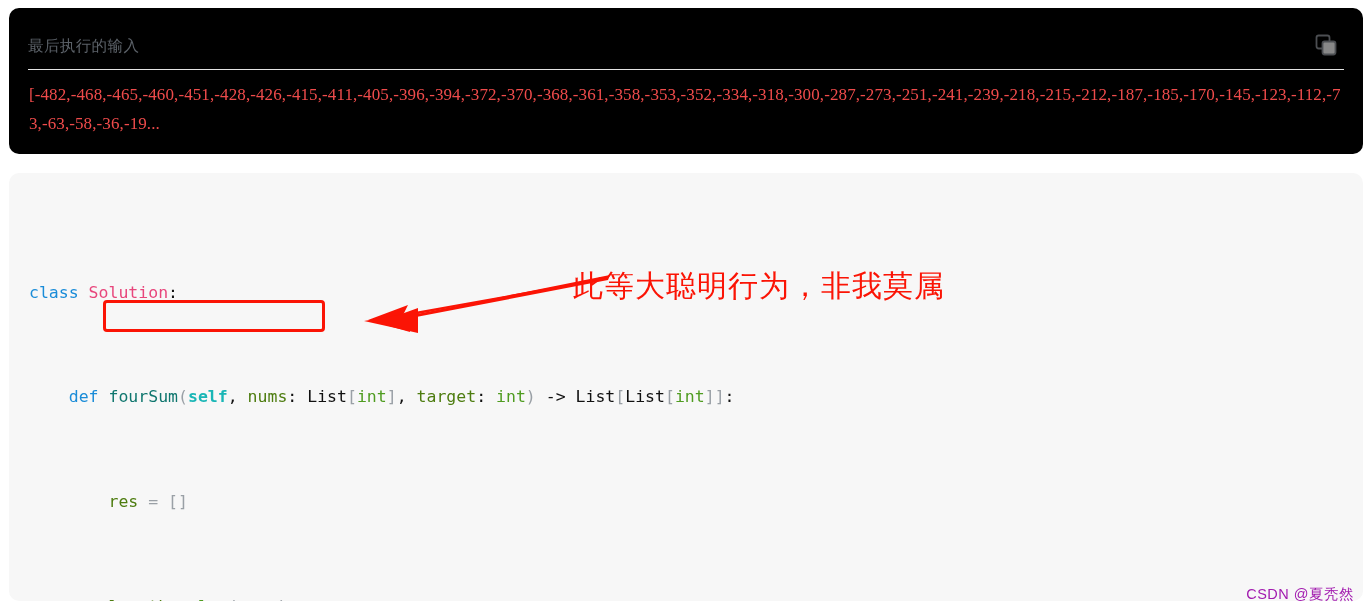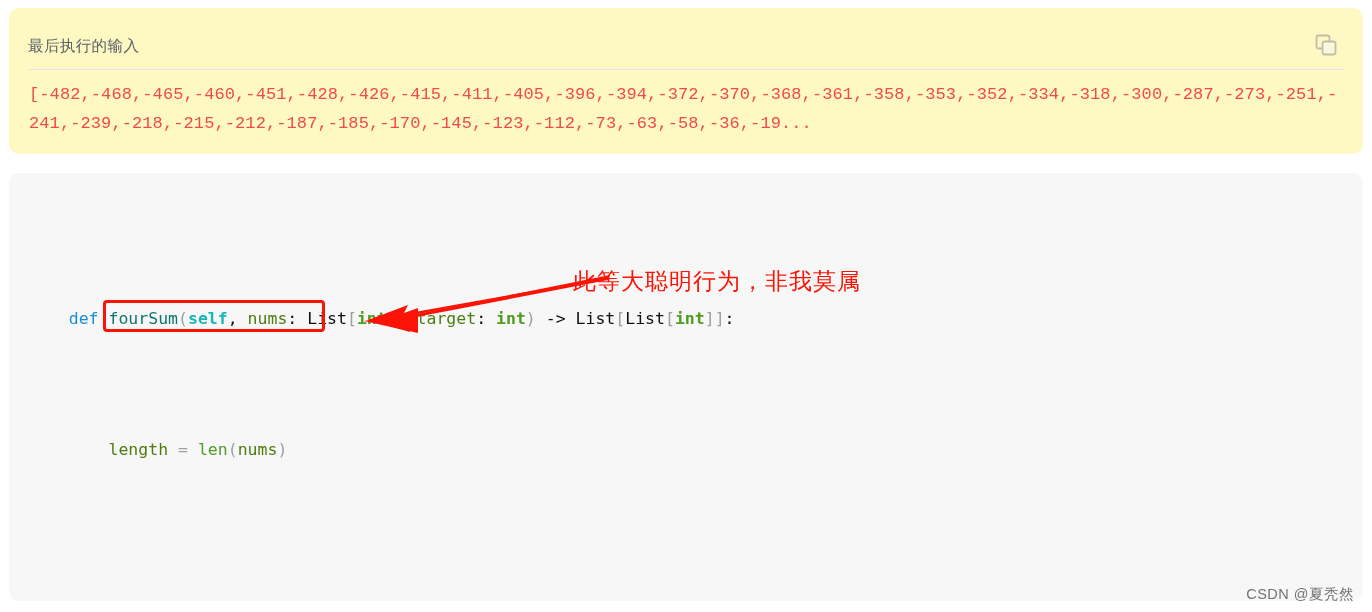--- a/index.html
+++ b/index.html
@@ -16,21 +16,21 @@
     -webkit-font-smoothing: antialiased;
   }
 
   
   .input-card {
     position: absolute;
     left: 9px;
     top: 8px;
     width: 1354px;
     height: 146px;
-    background: #fef9c3;
+    background: #000000;
     border-radius: 10px;
     box-sizing: border-box;
   }
   .input-card-header {
     position: absolute;
     left: 0;
     top: 0;
     width: 100%;
     height: 61px;
     box-sizing: border-box;
@@ -59,21 +59,21 @@
     top: 61px;
     width: 1316px;
     height: 1px;
     background: #e3e3e3;
   }
   .input-body {
     position: absolute;
     left: 20px;
     top: 72px;
     right: 20px;
-    font-family: Liberation Mono, monospace;
+    font-family: Liberation Serif, serif;
     font-size: 17px;
     line-height: 29px;
     color: #ef4b4b;
     white-space: pre-wrap;
     word-break: break-all;
     letter-spacing: 0.1px;
   }
 
   
   .code-card {
@@ -99,21 +99,21 @@
   }
   .code-line { height: 26.2px; }
 
   
   .kw   { color: #1a8cd8; }         
   .fn   { color: #0f766e; }         
   .cls  { color: #e8467c; }         
   .self { color: #19b6b6; font-weight: bold; }         
   .bi   { color: #4f9c20; }         
   .typ  { color: #111111; }         
-  .typi { color: #4f9c20; font-weight: bold; }         
+  .typi { color: #4f9c20; }         
   .op   { color: #111111; }
   .pun  { color: #9aa0a6; }         
   .var  { color: #4d7c0f; }
   .eq   { color: #9aa0a6; }
 
   
   .hl-box {
     position: absolute;
     left: 103px;
     top: 300px;
@@ -121,21 +121,21 @@
     height: 32px;
     border: 3px solid #fb1405;
     border-radius: 4px;
     box-sizing: border-box;
     pointer-events: none;
   }
   .annot-text {
     position: absolute;
     left: 573px;
     top: 266px;
-    font-size: 23px;
+    font-size: 30px;
     color: #fb1405;
     font-family: "DejaVu Sans", sans-serif;
     font-weight: 400;
     white-space: nowrap;
     letter-spacing: 1px;
   }
   .arrow-svg {
     position: absolute;
     left: 360px;
     top: 272px;
@@ -143,21 +143,21 @@
     height: 78px;
     pointer-events: none;
   }
 
   
   .watermark {
     position: absolute;
     right: 18px;
     bottom: 8px;
     font-size: 14.5px;
-    color: #737373;
+    color: #a21caf;
     font-family: "Liberation Sans", sans-serif;
     letter-spacing: 0.5px;
   }
 </style>
 </head>
 <body>
 
 <div class="input-card">
 
   <div class="input-card-header">
@@ -172,23 +172,25 @@
   </div>
 
   <div class="input-divider"></div>
 
   <div class="input-body">[-482,-468,-465,-460,-451,-428,-426,-415,-411,-405,-396,-394,-372,-370,-368,-361,-358,-353,-352,-334,-318,-300,-287,-273,-251,-241,-239,-218,-215,-212,-187,-185,-170,-145,-123,-112,-73,-63,-58,-36,-19...</div>
 </div>
 
 <div class="code-card">
   <div class="code-block">
 
+    <div class="code-line"><span class="kw">class</span> <span class="cls">Solution</span><span class="op">:</span></div>
 
     <div class="code-line">    <span class="kw">def</span> <span class="fn">fourSum</span><span class="pun">(</span><span class="self">self</span><span class="op">,</span> <span class="var">nums</span><span class="op">:</span> <span class="typ">List</span><span class="pun">[</span><span class="typi">int</span><span class="pun">]</span><span class="op">,</span> <span class="var">target</span><span class="op">:</span> <span class="typi">int</span><span class="pun">)</span> <span class="op">-&gt;</span> <span class="typ">List</span><span class="pun">[</span><span class="typ">List</span><span class="pun">[</span><span class="typi">int</span><span class="pun">]]</span><span class="op">:</span></div>
 
+    <div class="code-line">        <span class="var">res</span> <span class="eq">=</span> <span class="pun">[]</span></div>
 
     <div class="code-line">        <span class="var">length</span> <span class="eq">=</span> <span class="bi">len</span><span class="pun">(</span><span class="var">nums</span><span class="pun">)</span></div>
 
     
 
     
 
     
 
     

